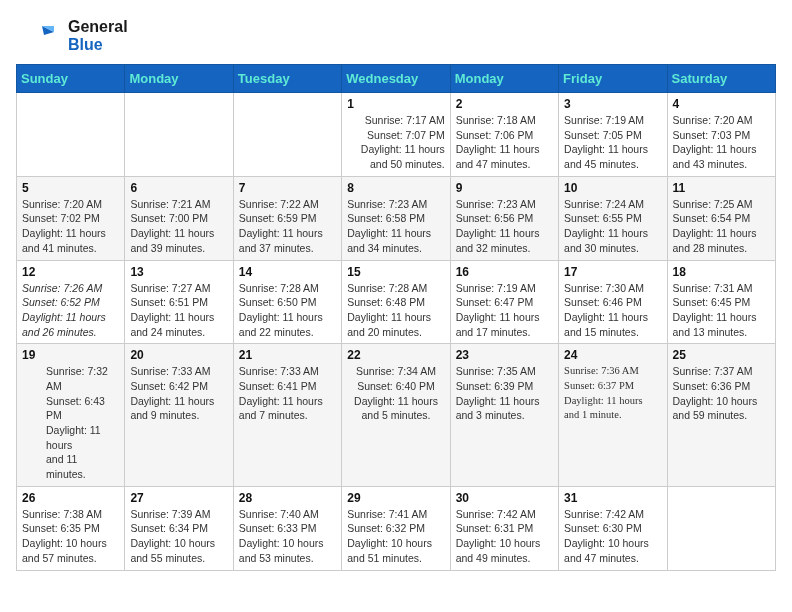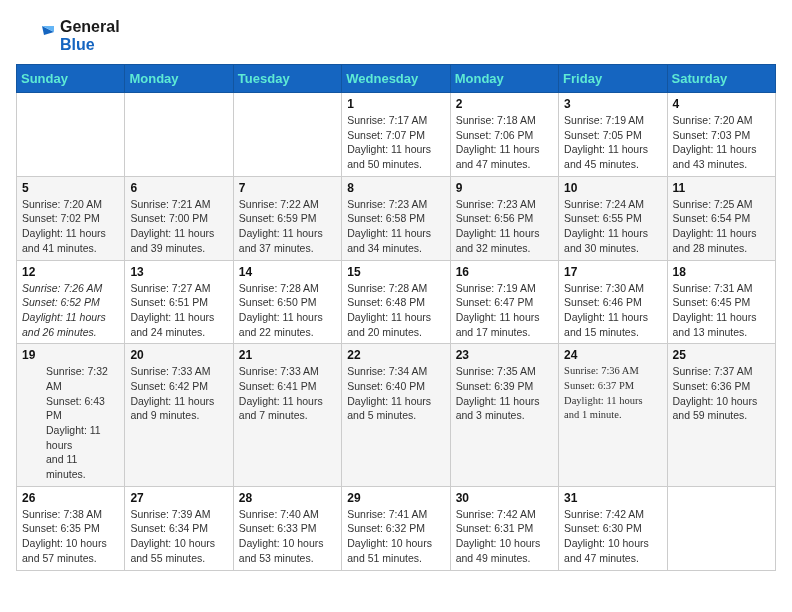--- a/index.html
+++ b/index.html
@@ -12,21 +12,21 @@
     }
     .header {
       display: flex;
       align-items: flex-start;
       justify-content: space-between;
       margin-bottom: 8px;
     }
     .logo {
       display: flex;
       align-items: center;
-      gap: 0;
+      gap: 8px;
     }
     .title-block {
       text-align: right;
     }
     .month-title {
       font-size: 32px;
       font-weight: bold;
       color: #1a1a1a;
     }
     .location {
@@ -107,21 +107,21 @@
         <th>Saturday</th>
       </tr>
   </thead>
   <tbody id="calendar-body">
   <tr>
         <td class="empty"></td>
         <td class="empty"></td>
         <td class="empty"></td>
         <td>
           <div class="day-num">1</div>
-          <div class="day-info" style="white-space: pre-line;">Sunrise: 7:17 AM
+          <div class="day-info" style="white-space: pre-line; text-align: right;">Sunrise: 7:17 AM
 Sunset: 7:07 PM
 Daylight: 11 hours
 and 50 minutes.</div>
         </td>
         <td>
           <div class="day-num">2</div>
           <div class="day-info" style="white-space: pre-line;">Sunrise: 7:18 AM
 Sunset: 7:06 PM
 Daylight: 11 hours
 and 47 minutes.</div>
@@ -260,21 +260,21 @@
         </td>
         <td>
           <div class="day-num">21</div>
           <div class="day-info" style="white-space: pre-line;">Sunrise: 7:33 AM
 Sunset: 6:41 PM
 Daylight: 11 hours
 and 7 minutes.</div>
         </td>
         <td>
           <div class="day-num">22</div>
-          <div class="day-info" style="white-space: pre-line;">Sunrise: 7:34 AM
+          <div class="day-info" style="white-space: pre-line; text-align: center;">Sunrise: 7:34 AM
 Sunset: 6:40 PM
 Daylight: 11 hours
 and 5 minutes.</div>
         </td>
         <td>
           <div class="day-num">23</div>
           <div class="day-info" style="white-space: pre-line;">Sunrise: 7:35 AM
 Sunset: 6:39 PM
 Daylight: 11 hours
 and 3 minutes.</div>

